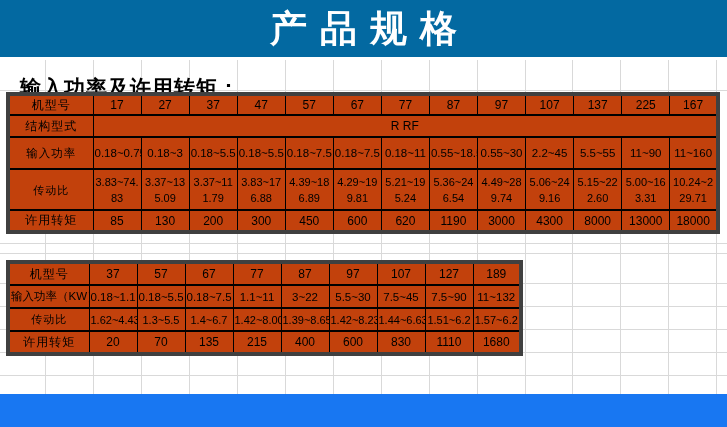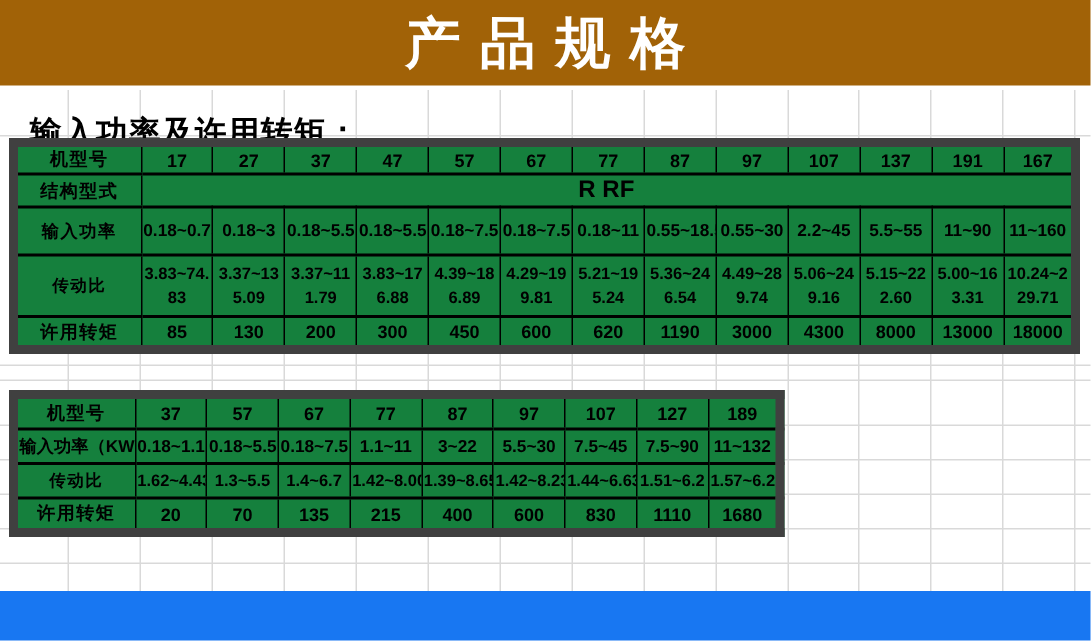--- a/index.html
+++ b/index.html
@@ -23,42 +23,41 @@
     position:absolute;left:7px;top:61px;margin:13px;z-index:2;
     font-size:21px;font-weight:bold;letter-spacing:1px;white-space:nowrap;
   }
   
   #grid-layer{position:absolute;left:0;top:0;width:727px;height:427px;z-index:1;}
   .vgrid{position:absolute;top:60px;height:334px;width:1px;background:#d9d9d9;}
   .hgrid{position:absolute;left:0;width:727px;height:1px;background:#d9d9d9;}
   
   table.spec{
     position:absolute;z-index:2;border-collapse:collapse;table-layout:fixed;
-    background:#15803d;text-align:center;font-size:12px;
-    border:6px solid #404040;
-    font-weight:bold;
+    background:#c2410c;text-align:center;font-size:12px;
+    border:4px solid #404040;
   }
   table.spec td{
     border:1px solid #000;border-top-width:2px;border-bottom-width:2px;
     padding:0 1px;overflow:hidden;white-space:nowrap;vertical-align:middle;
   }
   .t1{left:6px;top:92px;width:714px;}
   .t2{left:6px;top:260px;width:517px;}
   .t1 tr.model-row{height:21px;}
   .t1 tr.structure-row{height:22px;}
   .t1 tr.power-row{height:32px;}
   .t1 tr.ratio-row{height:41px;}
   .t1 tr.torque-row{height:22px;}
   .t2 tr{height:23px;}
   td.lab{font-size:12px;letter-spacing:1px;}
   td.lab-small{font-size:10.5px;letter-spacing:0;}
   tr.power-row td{font-size:11.5px;}
   tr.ratio-row td{font-size:11px;}
   .t1 tr.ratio-row td{white-space:normal;word-break:break-all;line-height:16px;padding:0 1px;}
-  td.merged{text-align:center;white-space:pre;font-size:16px;}
+  td.merged{text-align:center;white-space:pre;font-size:12px;}
 </style>
 </head>
 <body>
 
 <div id="grid-layer">
     <div class="vgrid" style="left: 45px;"></div>
     <div class="vgrid" style="left: 93px;"></div>
     <div class="vgrid" style="left: 141px;"></div>
     <div class="vgrid" style="left: 189px;"></div>
     <div class="vgrid" style="left: 237px;"></div>
@@ -75,21 +74,21 @@
     <div class="hgrid" style="top: 90px;"></div>
     <div class="hgrid" style="top: 243px;"></div>
     <div class="hgrid" style="top: 253px;"></div>
     <div class="hgrid" style="top: 283px;"></div>
     <div class="hgrid" style="top: 306px;"></div>
     <div class="hgrid" style="top: 329px;"></div>
     <div class="hgrid" style="top: 352px;"></div>
     <div class="hgrid" style="top: 375px;"></div>
   </div>
 
-<div class="banner banner-top" style="background: #a16207;">
+<div class="banner banner-top" style="background: #0369a1;">
   <div class="banner-title">产品规格</div>
 </div>
 
 <h2 class="section-heading">输入功率及许用转矩：</h2>
 
 <table class="spec t1">
   <colgroup>
       <col style="width:85px">
     </colgroup>
   <tbody>
@@ -99,21 +98,21 @@
     <td>27</td>
     <td>37</td>
     <td>47</td>
     <td>57</td>
     <td>67</td>
     <td>77</td>
     <td>87</td>
     <td>97</td>
     <td>107</td>
     <td>137</td>
-    <td>191</td>
+    <td>225</td>
     <td>167</td>
   </tr>
   <tr class="structure-row">
     <td class="lab">结构型式</td>
     <td class="merged" colspan="13">R  RF</td>
   </tr>
   <tr class="power-row">
     <td class="lab">输入功率</td>
     <td>0.18~0.75</td>
     <td>0.18~3</td>

